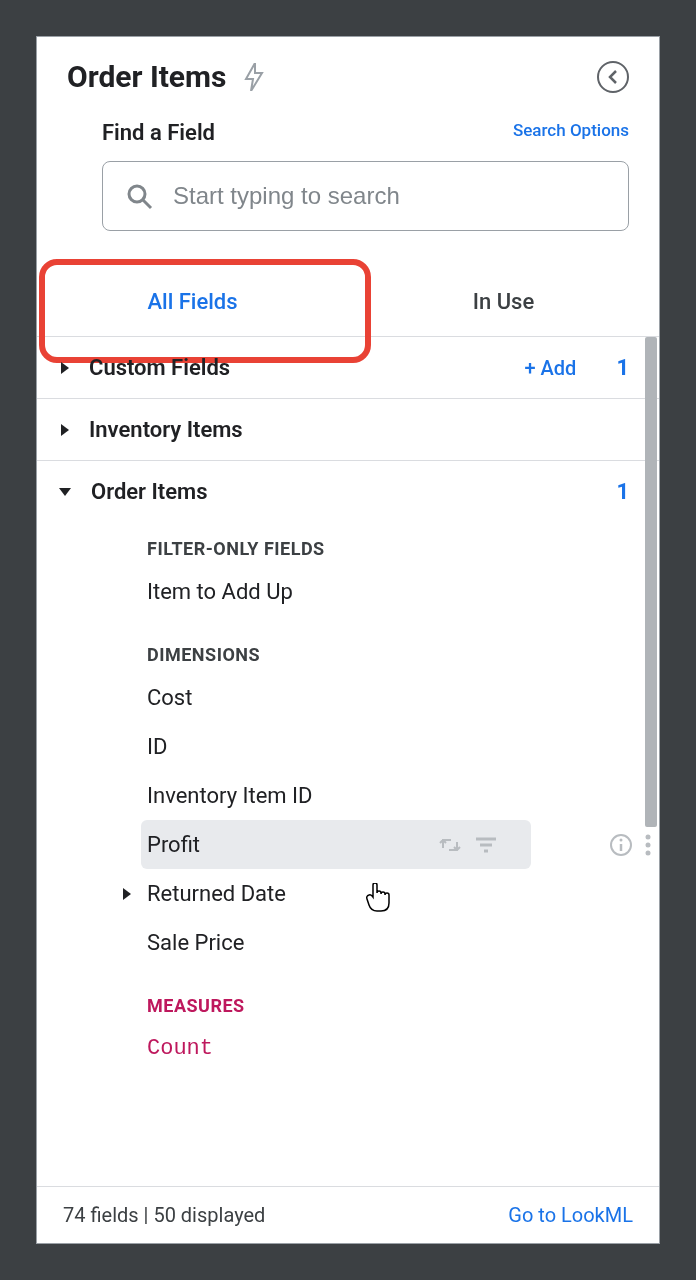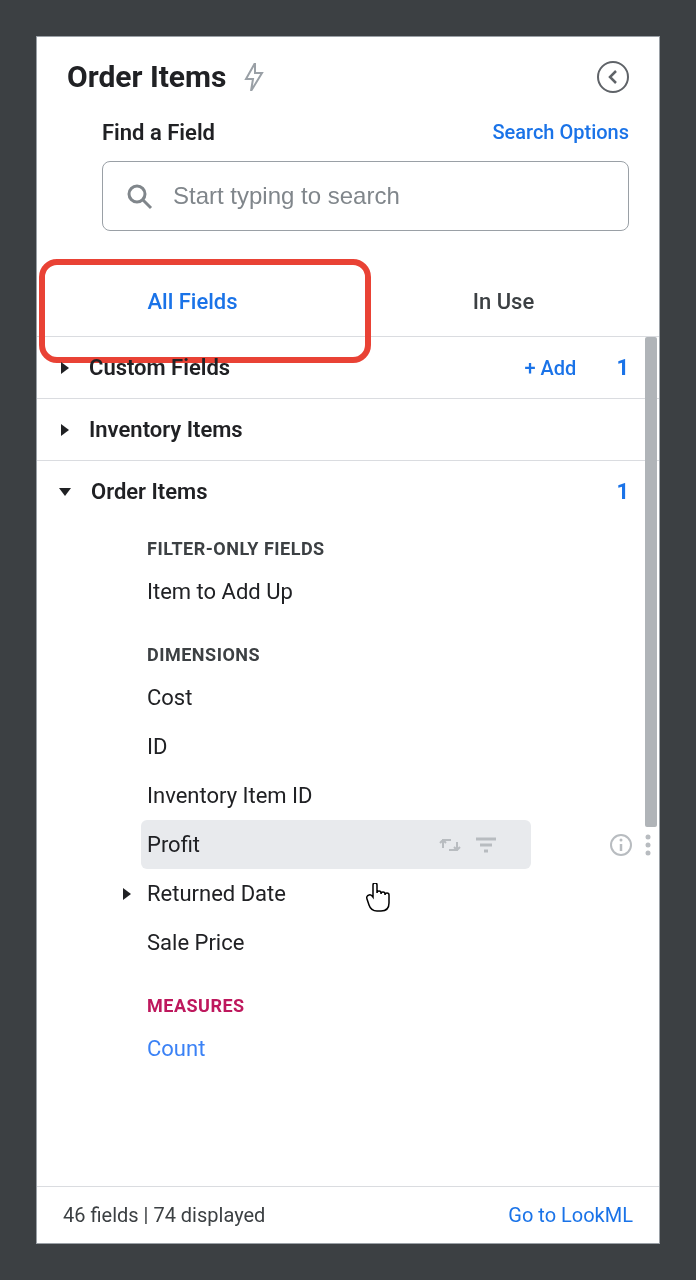--- a/index.html
+++ b/index.html
@@ -51,21 +51,21 @@
     .search-labels {
       display: flex;
       justify-content: space-between;
       margin-bottom: 16px;
     }
     .find-label {
       font-size: 22px;
       font-weight: 600;
     }
     .search-options {
-      font-size: 20px;
+      font-size: 17px;
       color: #1a73e8;
       font-weight: 500;
     }
     .search-box {
       border: 1.5px solid #9aa0a6;
       border-radius: 8px;
       display: flex;
       align-items: center;
       padding: 20px 22px;
       gap: 20px;
@@ -160,21 +160,21 @@
     }
     .section-header.measures {
       color: #be185d;
     }
     .field-item {
       font-size: 22px;
       padding: 12px 30px 12px 110px;
       display: flex;
       align-items: center;
     }
-    .field-item.measure-item { color: #3b82f6; }
+    .field-item.measure-item { color: #be185d; font-family: Liberation Mono, monospace; }
     .field-item.hovered {
       background: #e8eaed;
       border-radius: 6px;
       margin-left: 104px;
       margin-right: 128px;
       padding-left: 6px;
       position: relative;
     }
     .sub-caret {
       position: absolute;
@@ -344,17 +344,17 @@
     <div class="scrollbar-thumb"></div>
 
     <span class="cursor-hand">
       <svg width="26" height="30" viewBox="0 0 26 30">
           <path d="M8 2 Q8 0 10 0 Q12 0 12 2 L12 10 Q12 8 14 8 Q16 8 16 10 L16 11 Q16 9 18 9 Q20 9 20 11 L20 12 Q20 10 22 10 Q24 10 24 12 L24 20 Q24 28 16 28 L12 28 Q6 28 4 22 L2 16 Q1 13 4 12 Q6 11 8 14 Z" fill="#fff" stroke="#000" stroke-width="1.5"></path>
         </svg>
     </span>
   </div>
 
   <div class="footer">
-    <span class="footer-count">46 fields | 74 displayed</span>
+    <span class="footer-count">74 fields | 50 displayed</span>
     <span class="footer-link">Go to LookML</span>
   </div>
 
 </div>
 
 </body></html>

